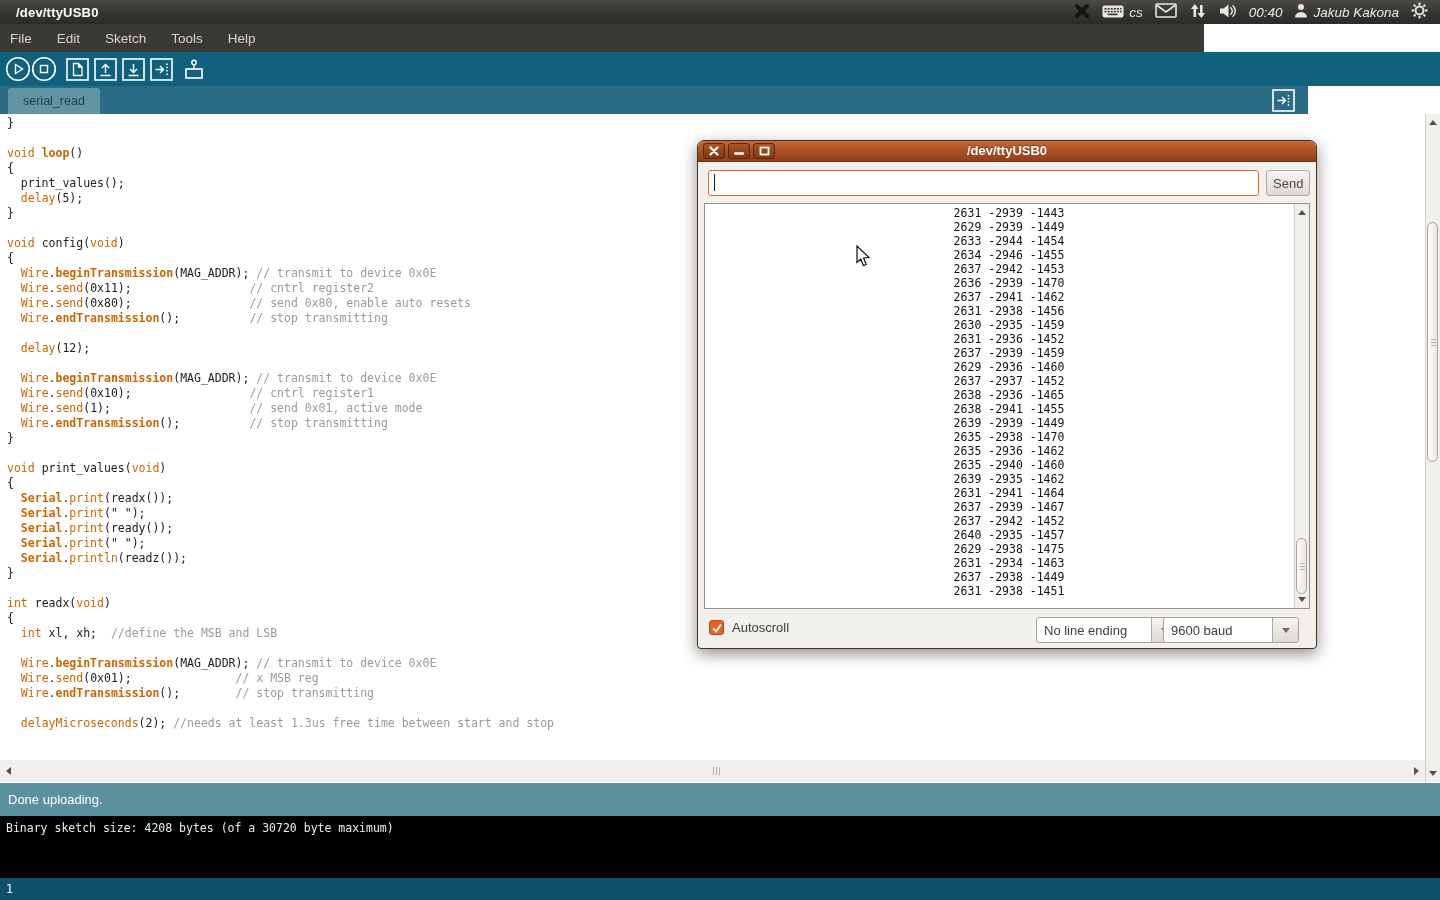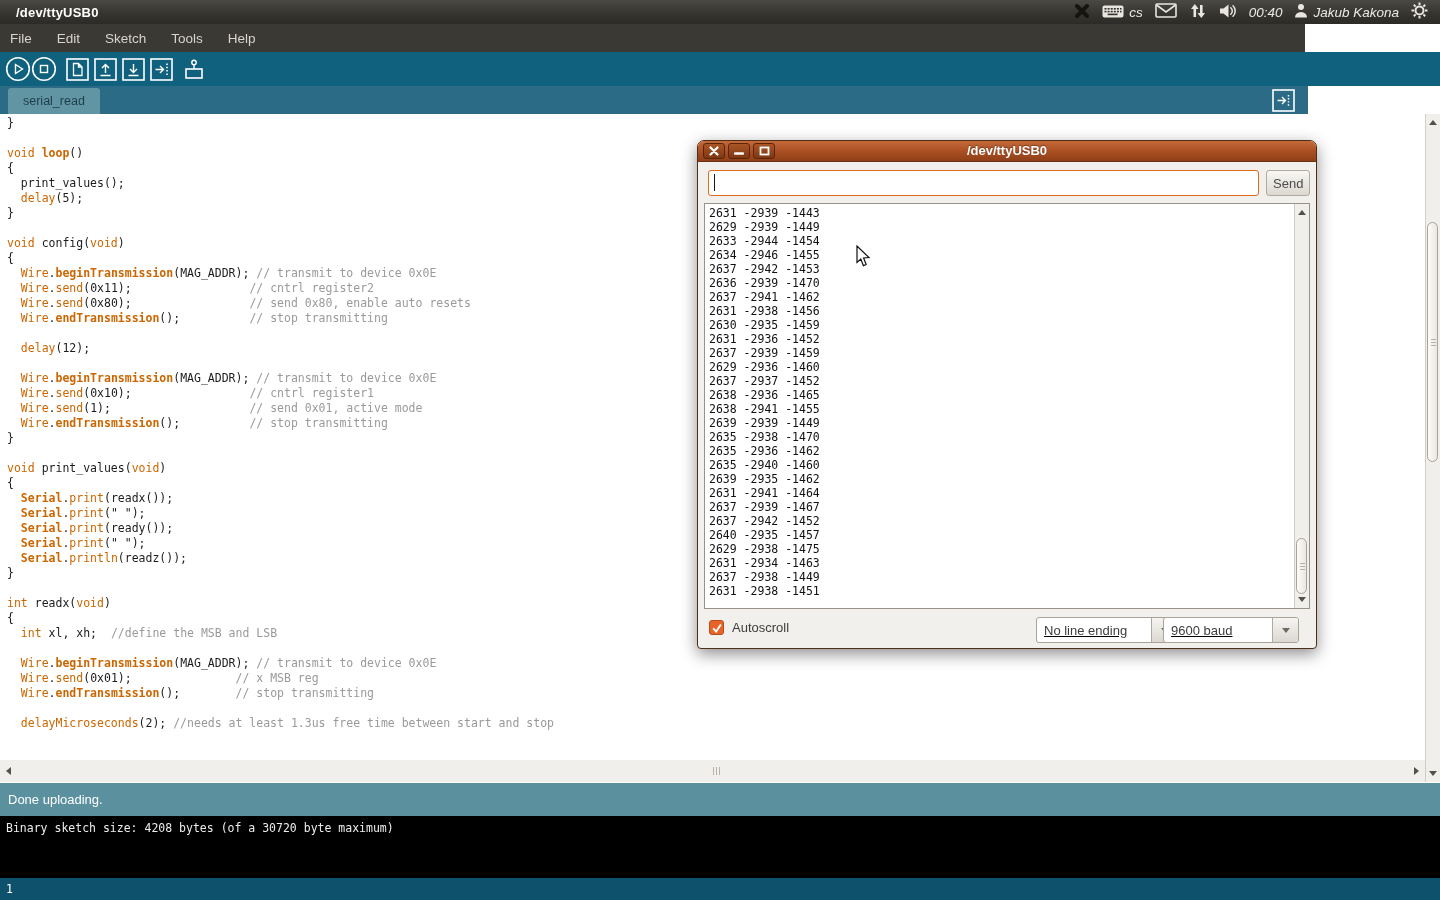--- a/index.html
+++ b/index.html
@@ -7,21 +7,21 @@
        font-family:"Liberation Sans",sans-serif;-webkit-font-smoothing:antialiased;}
 
   
   .system-bar{position:absolute;left:0;top:0;width:1440px;height:24px;
     background:linear-gradient(#4a4944,#363530 55%,#2c2b27);display:flex;align-items:center;color:#e9e6df;}
   .sys-title{font-weight:bold;font-size:13px;color:#fff;margin-left:16px;letter-spacing:.2px;}
   .tray{margin-left:auto;display:flex;align-items:center;gap:12px;padding-right:12px;font-size:13.5px;color:#eceae3;font-style:italic;}
   .tray .grp{display:flex;align-items:center;gap:5px;}
 
   
-  .menu-bar{position:absolute;top:24px;left:0;width:1305px;height:28px;background:#3a3934;
+  .menu-bar{position:absolute;top:24px;left:0;width:1204px;height:28px;background:#3a3934;
     display:flex;align-items:center;gap:25px;padding-left:10px;box-sizing:border-box;}
   .menu-item{color:#d9d5cb;font-size:13.5px;}
 
   
   .toolbar{position:absolute;top:52px;left:0;width:1440px;height:34px;background:#10617e;
     display:flex;align-items:center;}
   .tb-btn{display:flex;align-items:center;justify-content:center;background:none;border:none;padding:0;}
 
   
   .tab-bar{position:absolute;top:86px;left:0;width:1308px;height:28px;background:#2b6b86;}
@@ -74,32 +74,32 @@
     background:linear-gradient(#aa5526,#7e3813);display:flex;align-items:center;justify-content:center;
     box-sizing:border-box;padding:0;}
   .sm-btn.b-close{left:5px}.sm-btn.b-min{left:30px}.sm-btn.b-max{left:55px}
   .sm-input{position:absolute;left:10px;top:29px;width:551px;height:26px;background:#fff;
     border:1.5px solid #e06a1f;border-radius:3px;box-sizing:border-box;font-size:13px;padding:0 5px;outline:none;}
   .sm-caret{position:absolute;left:16px;top:33px;width:1px;height:17px;background:#1b1b1b;}
   .sm-send{position:absolute;left:568px;top:29px;width:44px;height:26px;
     background:linear-gradient(#f8f7f5,#dcd8d1);border:1px solid #b0aaa1;border-radius:3px;
     font-size:13px;color:#4b4b4b;font-family:"Liberation Sans",sans-serif;}
   .sm-output{position:absolute;left:6px;top:62px;width:606px;height:406px;background:#fff;
-    border:1px solid #989288;box-sizing:border-box;}
+    border:1px solid #989288;box-sizing:border-box;text-align:center;}
   .sm-output pre{margin:2px 0 0 4px;font-family:"DejaVu Sans Mono",monospace;font-size:11.5px;
     line-height:14px;color:#111;}
   .sm-scrollbar{position:absolute;right:0;top:0;width:15px;height:100%;background:#f1efeb;
     border-left:1px solid #d2cec7;box-sizing:border-box;}
   .sm-controls{position:absolute;left:0;top:468px;width:100%;height:40px;}
   .checkbox{position:absolute;left:11px;top:11px;width:15px;height:15px;background:#e8632a;
     border:1px solid #b54e1c;border-radius:3px;box-sizing:border-box;display:flex;align-items:center;
     justify-content:center;}
   .cb-label{position:absolute;left:34px;top:11px;font-size:13px;color:#3d3d3d;}
   .combo{position:absolute;top:8px;height:26px;background:#fff;border:1px solid #a9a399;border-radius:3px;
-    box-sizing:border-box;display:flex;align-items:center;text-decoration:underline;}
+    box-sizing:border-box;display:flex;align-items:center;}
   .combo.c-lineending{left:338px;width:142px;}
   .combo.c-baud{left:465px;width:136px;}
   .combo .label{flex:1;padding-left:7px;font-size:13px;color:#3d3d3d;white-space:nowrap;}
   .combo-btn{width:26px;height:100%;background:linear-gradient(#f6f5f2,#dcd8d1);
     border-left:1px solid #b0aaa1;border-radius:0 2px 2px 0;display:flex;align-items:center;
     justify-content:center;box-sizing:border-box;}
   .combo-arrow{width:0;height:0;border-left:4px solid transparent;border-right:4px solid transparent;
     border-top:5px solid #6e6a63;}
 
   .cursor{position:absolute;left:856px;top:245px;}

